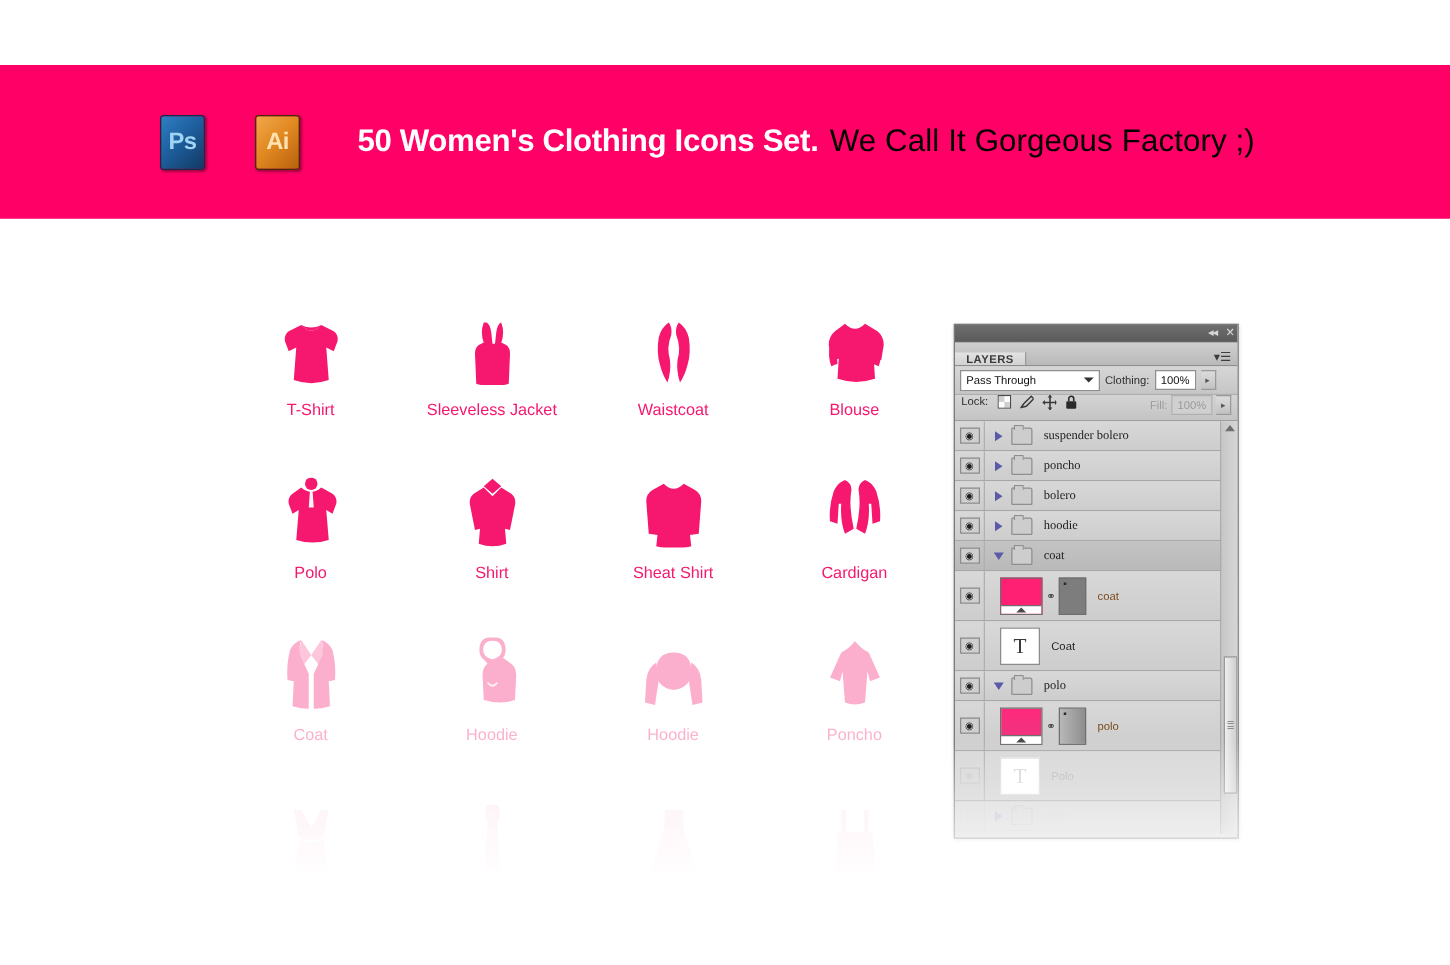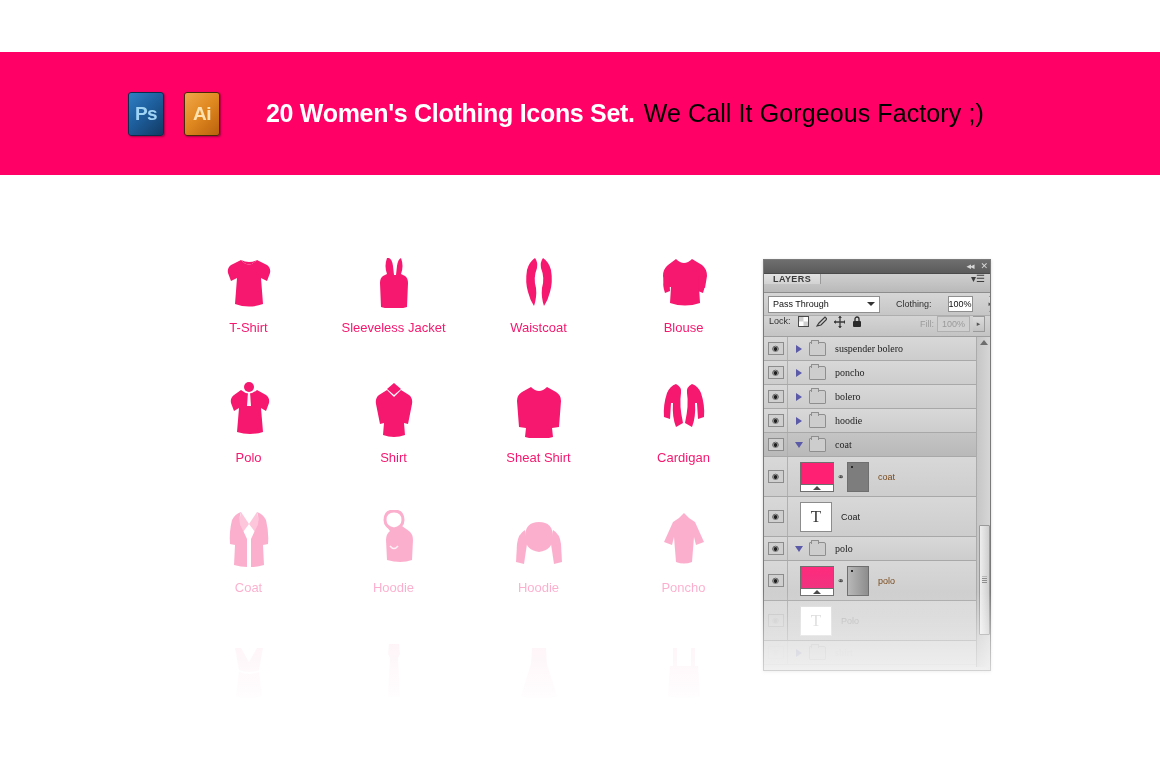--- a/index.html
+++ b/index.html
@@ -23,21 +23,21 @@
   .app-badge{
     width:34px;height:42px;border-radius:3px;
     display:flex;align-items:center;justify-content:center;
     font-family:"Liberation Sans", sans-serif;
     font-size:19px;font-weight:bold;letter-spacing:-0.5px;
     box-shadow:1px 1px 2px rgba(0,0,0,0.35);
     flex:0 0 auto;
   }
   .app-badge.ps{
     background:linear-gradient(135deg,#2f7fc4 0%,#1e5f9e 45%,#123a63 100%);
-    color:#9fd4f5;border:1px solid #0d2d4d;margin-right:20px;
+    color:#9fd4f5;border:1px solid #0d2d4d;margin-right:40px;
   }
   .app-badge.ai{
     background:linear-gradient(135deg,#f0a84a 0%,#e08820 48%,#b9610c 100%);
     color:#ffe2b0;border:1px solid #4a2a06;
   }
   #title-wrap{
     margin-left:46px;white-space:nowrap;
     display:flex;align-items:baseline;
   }
   #title-bold{
@@ -94,36 +94,36 @@
     display:flex;align-items:center;justify-content:flex-end;
     padding-right:3px;gap:7px;
     border-bottom:1px solid #4a4a4a;
   }
   .topbar-btn{
     color:#d8d8d8;font-size:9px;line-height:9px;cursor:default;
     letter-spacing:-1px;
   }
   #panel-tabbar{
     height:18px;background:linear-gradient(to bottom,#cfcfcf,#b9b9b9);
-    display:flex;align-items:flex-start;
+    display:flex;align-items:flex-end;
     border-bottom:1px solid #8d8d8d;
   }
   #tab-layers{
     padding:0 9px;display:flex;align-items:center;
     background:linear-gradient(to bottom,#e3e3e3,#d2d2d2);
     font-size:9px;font-weight:bold;color:#3a3a3a;letter-spacing:0.4px;
     border-right:1px solid #9a9a9a;
   }
   #panel-menu-icon{
     margin-left:auto;display:flex;align-items:center;padding-right:5px;
     color:#3d3d3d;font-size:10px;line-height:10px;
   }
   #blend-row{
     height:22px;display:flex;align-items:center;
-    padding:0 4px;gap:16px;
+    padding:0 4px;gap:4px;
     background:linear-gradient(to bottom,#d6d6d6,#c6c6c6);
     border-bottom:1px solid #aeaeae;
   }
   #blend-select{
     flex:0 0 106px;height:15px;background:#fff;border:1px solid #8f8f8f;
     display:flex;align-items:center;padding-left:4px;font-size:9px;color:#111;
     position:relative;
   }
   #blend-caret{
     position:absolute;right:4px;top:5px;
@@ -248,21 +248,21 @@
   }
 </style>
 </head>
 <body>
 
 <div id="banner">
   <div id="banner-inner">
     <div class="app-badge ps">Ps</div>
     <div class="app-badge ai">Ai</div>
     <div id="title-wrap">
-      <span id="title-bold">20 Women's Clothing Icons Set.</span>
+      <span id="title-bold">50 Women's Clothing Icons Set.</span>
       <span id="title-light">We Call It  Gorgeous Factory ;)</span>
     </div>
   </div>
 </div>
 
 <div id="icon-grid">
 
   <div class="icon-row">
     <div class="icon-cell">
       <div class="icon-art">

